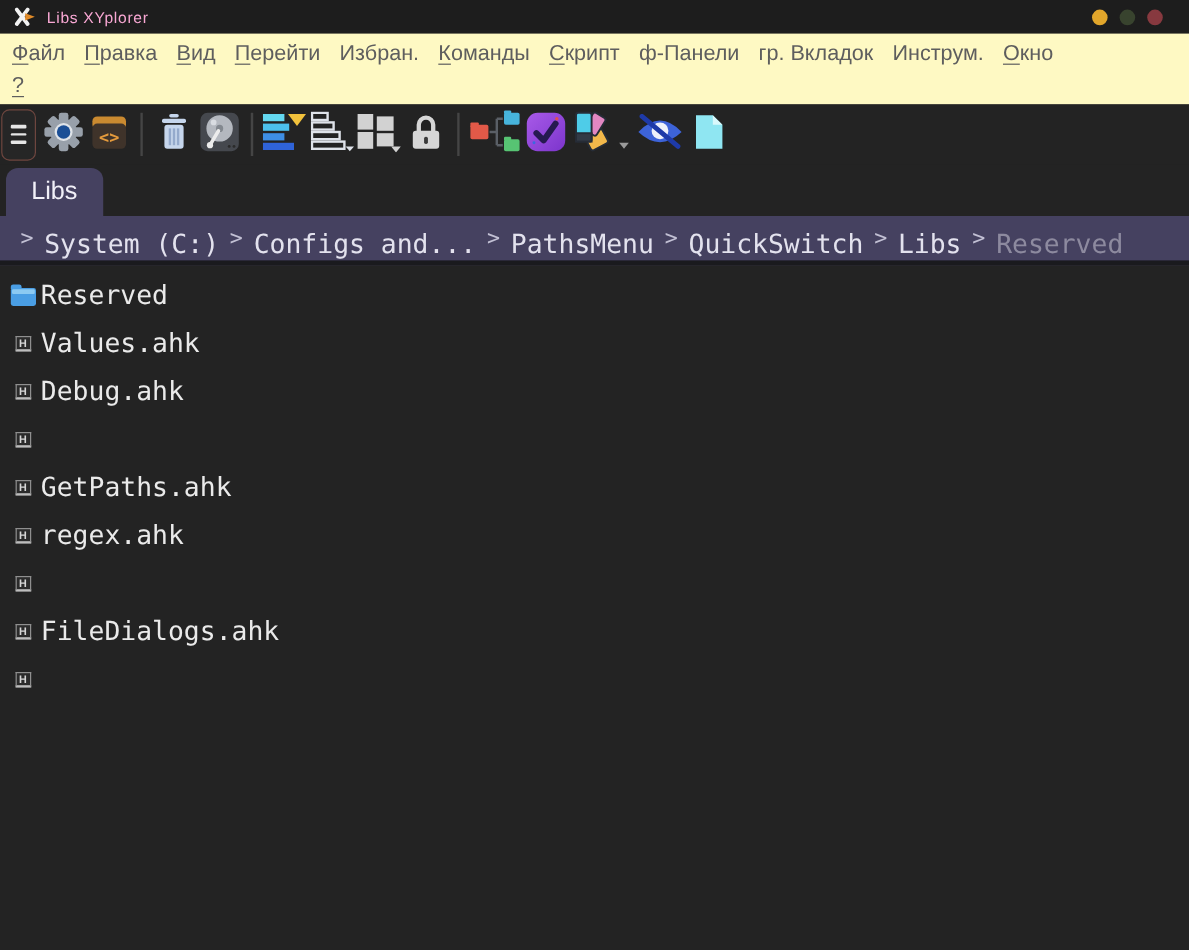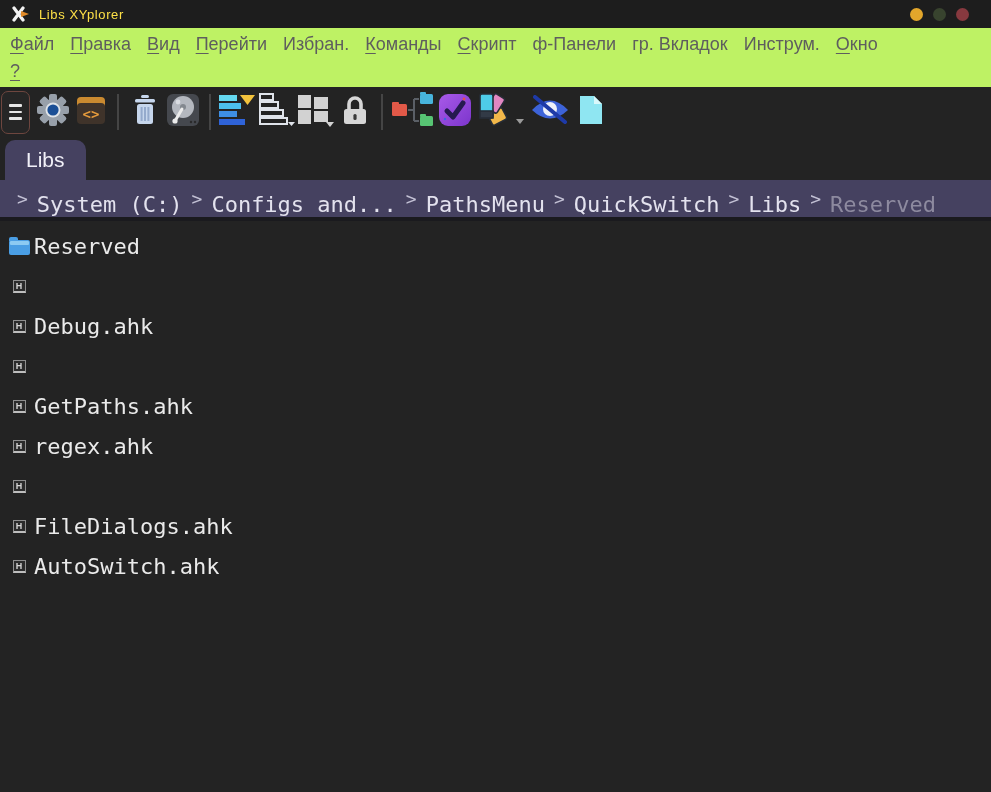--- a/index.html
+++ b/index.html
@@ -2,27 +2,27 @@
 <html><head>
 <meta charset="utf-8">
 <style>
   html,body{margin:0;padding:0;background:#161616;}
   .app{position:relative;width:991px;height:792px;background:#232323;overflow:hidden;
        font-family:"Liberation Sans",sans-serif;}
 
   
   .titlebar{height:28px;background:#1d1d1d;display:flex;align-items:center;}
   .app-icon{margin-left:12px;display:flex;align-items:center;}
-  .title-text{margin-left:9px;font-size:13px;letter-spacing:0.6px;color:#fde047;}
+  .title-text{margin-left:9px;font-size:13px;letter-spacing:0.6px;color:#f9a8d4;}
   .tb-spacer{flex:1;}
   .win-btns{display:flex;gap:10px;margin-right:22px;}
   .win-btn{width:13px;height:13px;border-radius:50%;display:inline-block;cursor:default;}
 
   
-  .menubar{padding:3px 0 2px 0;background:#bef264;}
+  .menubar{padding:3px 0 2px 0;background:#fef9c3;}
   .menurow{display:flex;align-items:center;padding:0 2px;}
   .mitem{padding:3px 8px;font-size:18px;color:#5e5e5e;white-space:nowrap;}
   .mitem .hk{text-decoration:underline;text-underline-offset:3px;}
 
   
   .toolbar{height:50px;display:flex;align-items:center;background:#232323;}
   .tbtn{height:44px;min-width:36px;display:flex;align-items:center;justify-content:center;
         margin:0 1px;}
   .tbtn.menu-toggle{width:27px;height:41px;min-width:27px;margin-left:1px;margin-right:4px;
         border:1.5px solid #6e463f;border-radius:7px;background:#262626;
@@ -302,20 +302,21 @@
       <span class="icon-slot">
           <span class="folder-ico"></span>
         </span>
       <span>Reserved</span>
     </div>
 
     <div class="frow">
       <span class="icon-slot">
           <span class="ahk-ico">H</span>
         </span>
+      <span>Values.ahk</span>
     </div>
 
     <div class="frow">
       <span class="icon-slot">
           <span class="ahk-ico">H</span>
         </span>
       <span>Debug.ahk</span>
     </div>
 
     <div class="frow">
@@ -348,17 +349,16 @@
       <span class="icon-slot">
           <span class="ahk-ico">H</span>
         </span>
       <span>FileDialogs.ahk</span>
     </div>
 
     <div class="frow">
       <span class="icon-slot">
           <span class="ahk-ico">H</span>
         </span>
-      <span>AutoSwitch.ahk</span>
     </div>
 
   </div>
 </div>
 
 </body></html>

